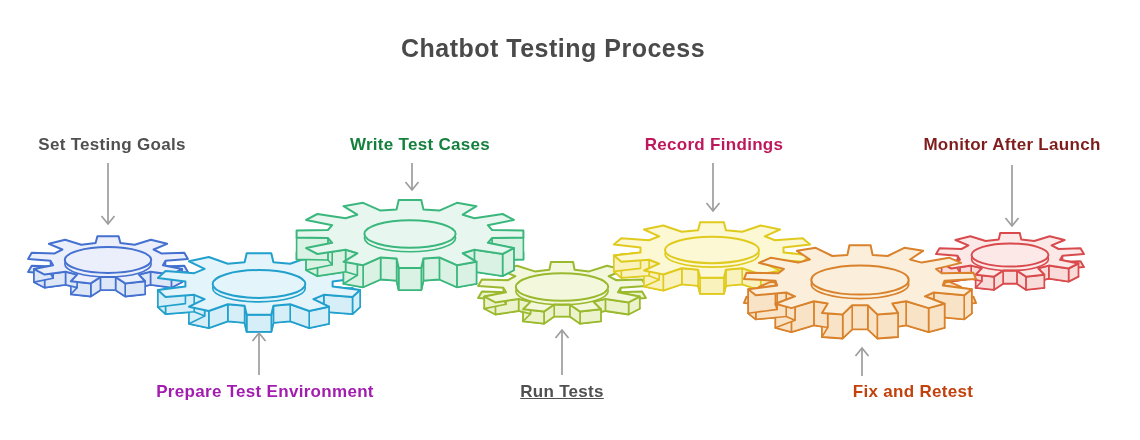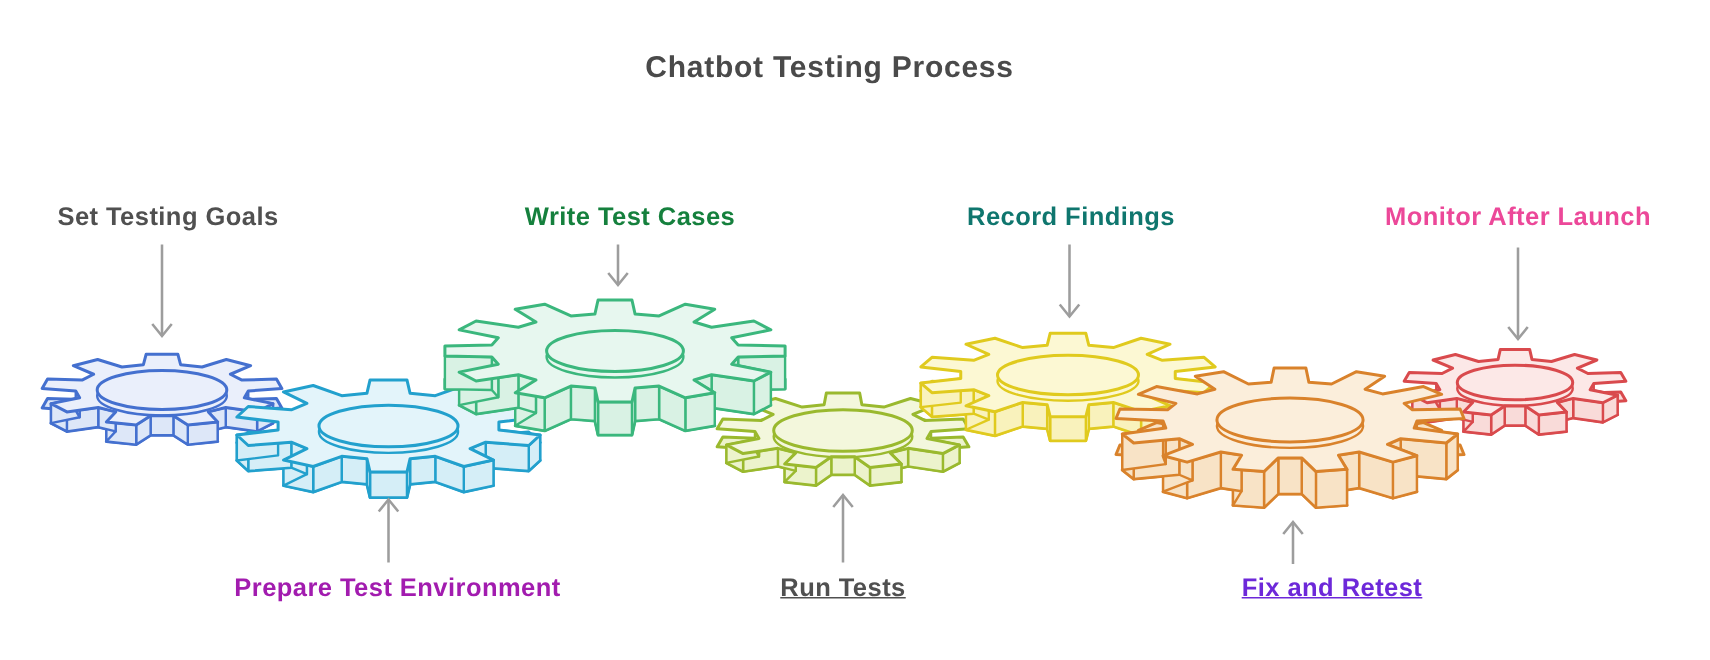--- a/index.html
+++ b/index.html
@@ -4,21 +4,21 @@
 <style>
   html,body{margin:0;padding:0;}
   body{
     width:1140px;height:440px;position:relative;overflow:hidden;
     background:#ffffff;
     font-family:"Liberation Sans", sans-serif;
   }
   .stage{position:absolute;inset:0;}
   #diagram-title{
     position:absolute;top:34px;left:553px;transform:translateX(-50%);
-    margin:0;font-size:20px;font-weight:700;color:#4a4a4a;
+    margin:0;font-size:25px;font-weight:700;color:#4a4a4a;
     letter-spacing:0.5px;white-space:nowrap;
   }
   .step-label{
     position:absolute;transform:translate(-50%,-50%);
     font-size:17px;font-weight:700;color:#505050;
     letter-spacing:0.3px;white-space:nowrap;
   }
   #gear-svg{position:absolute;left:0;top:0;}
 </style>
 </head>
@@ -234,16 +234,16 @@
       <g>
         <line x1="1012" y1="165" x2="1012" y2="226" stroke="#9d9d9d" stroke-width="1.7"></line>
         <polyline points="1005.5,218 1012,226 1018.5,218" fill="none" stroke="#9d9d9d" stroke-width="1.7"></polyline>
       </g>
     </svg>
 
   <div class="step-label" style="left: 112px; top: 145px; color: rgb(80, 80, 80);">Set Testing Goals</div>
   <div class="step-label" style="left: 265px; top: 392px; color: #a21caf;">Prepare Test Environment</div>
   <div class="step-label" style="left: 420px; top: 145px; color: #15803d;">Write Test Cases</div>
   <div class="step-label" style="left: 562px; top: 392px; color: rgb(80, 80, 80); text-decoration: underline;">Run Tests</div>
-  <div class="step-label" style="left: 714px; top: 145px; color: #0f766e;">Record Findings</div>
-  <div class="step-label" style="left: 888px; top: 392px; color: #6d28d9; text-decoration: underline;">Fix and Retest</div>
-  <div class="step-label" style="left: 1012px; top: 145px; color: #ec4899;">Monitor After Launch</div>
+  <div class="step-label" style="left: 714px; top: 145px; color: #be185d;">Record Findings</div>
+  <div class="step-label" style="left: 913px; top: 392px; color: #c2410c;">Fix and Retest</div>
+  <div class="step-label" style="left: 1012px; top: 145px; color: #7f1d1d;">Monitor After Launch</div>
 </div>
 
 </body></html>

